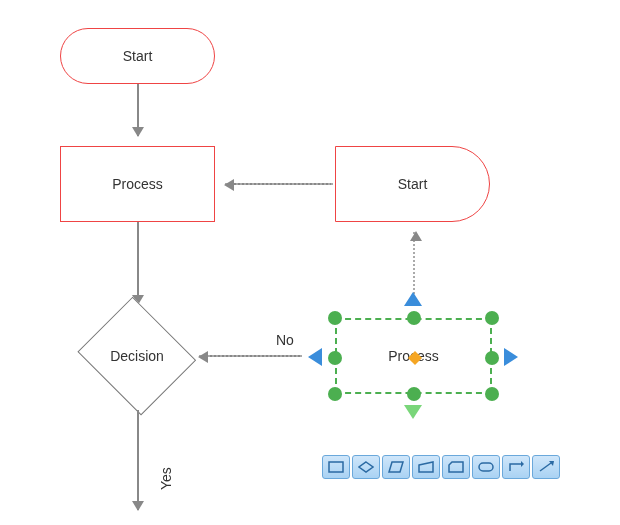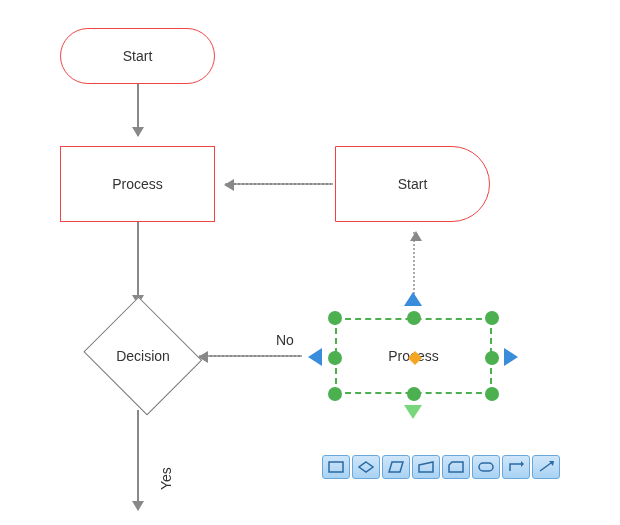--- a/index.html
+++ b/index.html
@@ -48,21 +48,21 @@
   </div>
 
   <div class="shape delay" style="left:335px;top:146px;width:155px;height:76px">
     <span>Start</span>
   </div>
 
   <div class="arrow hl" style="left:225px;top:183px;width:108px"></div>
 
   <div class="arrow v" style="left:137px;top:222px;height:82px"></div>
 
-  <div class="decision" style="left:80px;top:302px;width:126px;height:108px">
+  <div class="decision" style="left:74px;top:302px;width:126px;height:108px">
     <div class="diamond"></div>
     <div class="lbl">
         <span>Decision</span>
       </div>
   </div>
 
   <div class="arrow hl" style="left:199px;top:355px;width:103px;border-top:2px dotted #aaa"></div>
   <div class="small-label" style="left:276px;top:332px">No</div>
 
   <div class="arrow v" style="left:137px;top:410px;height:100px"></div>

